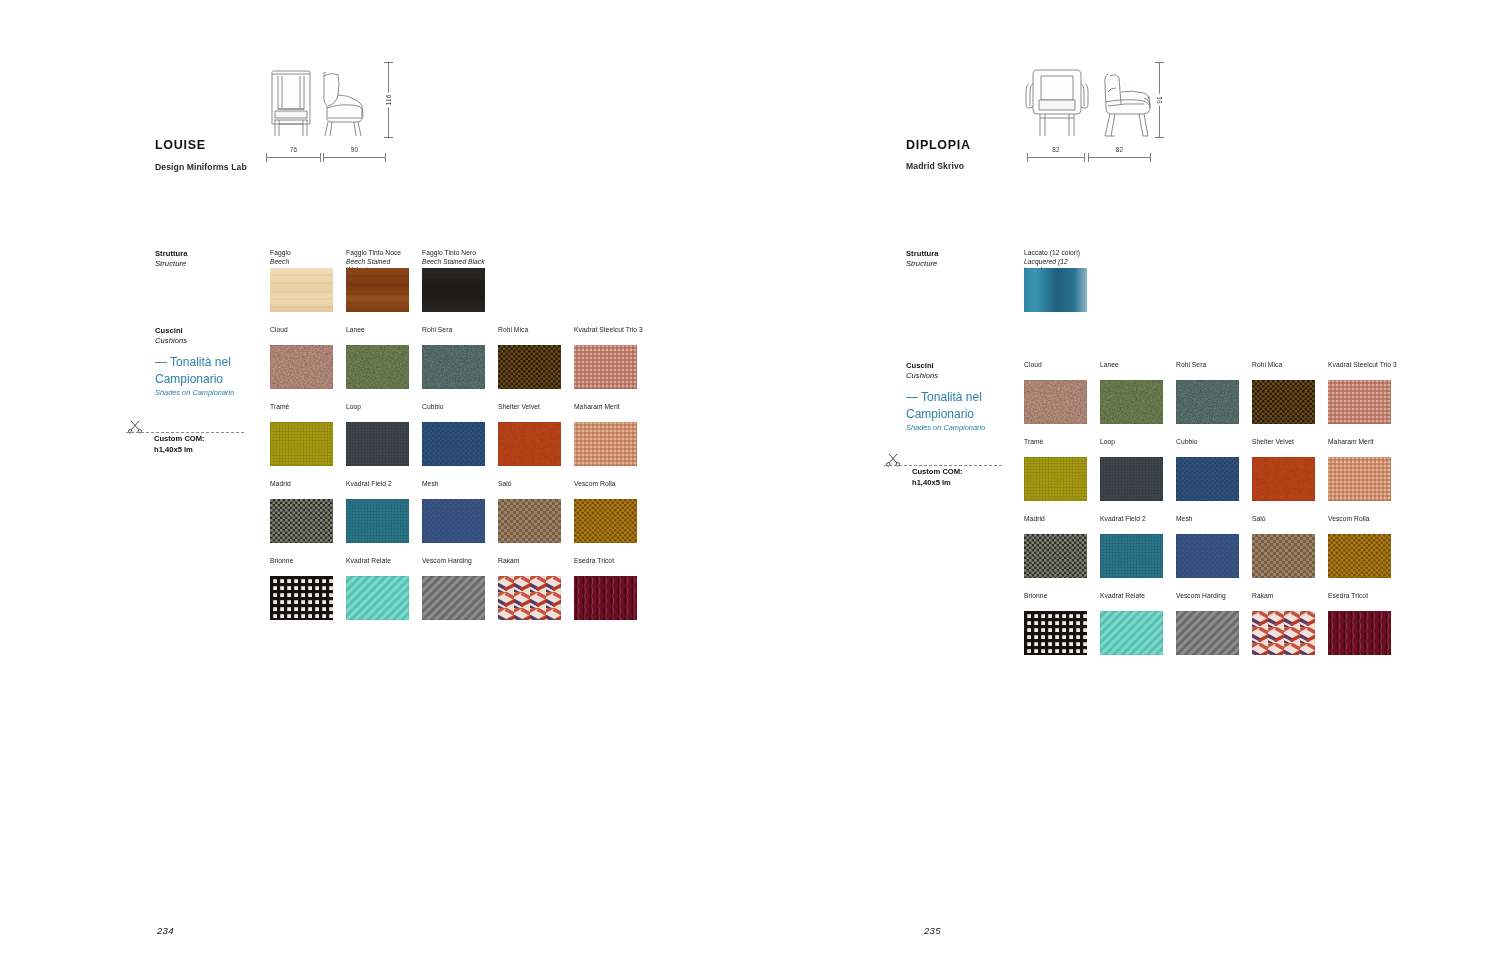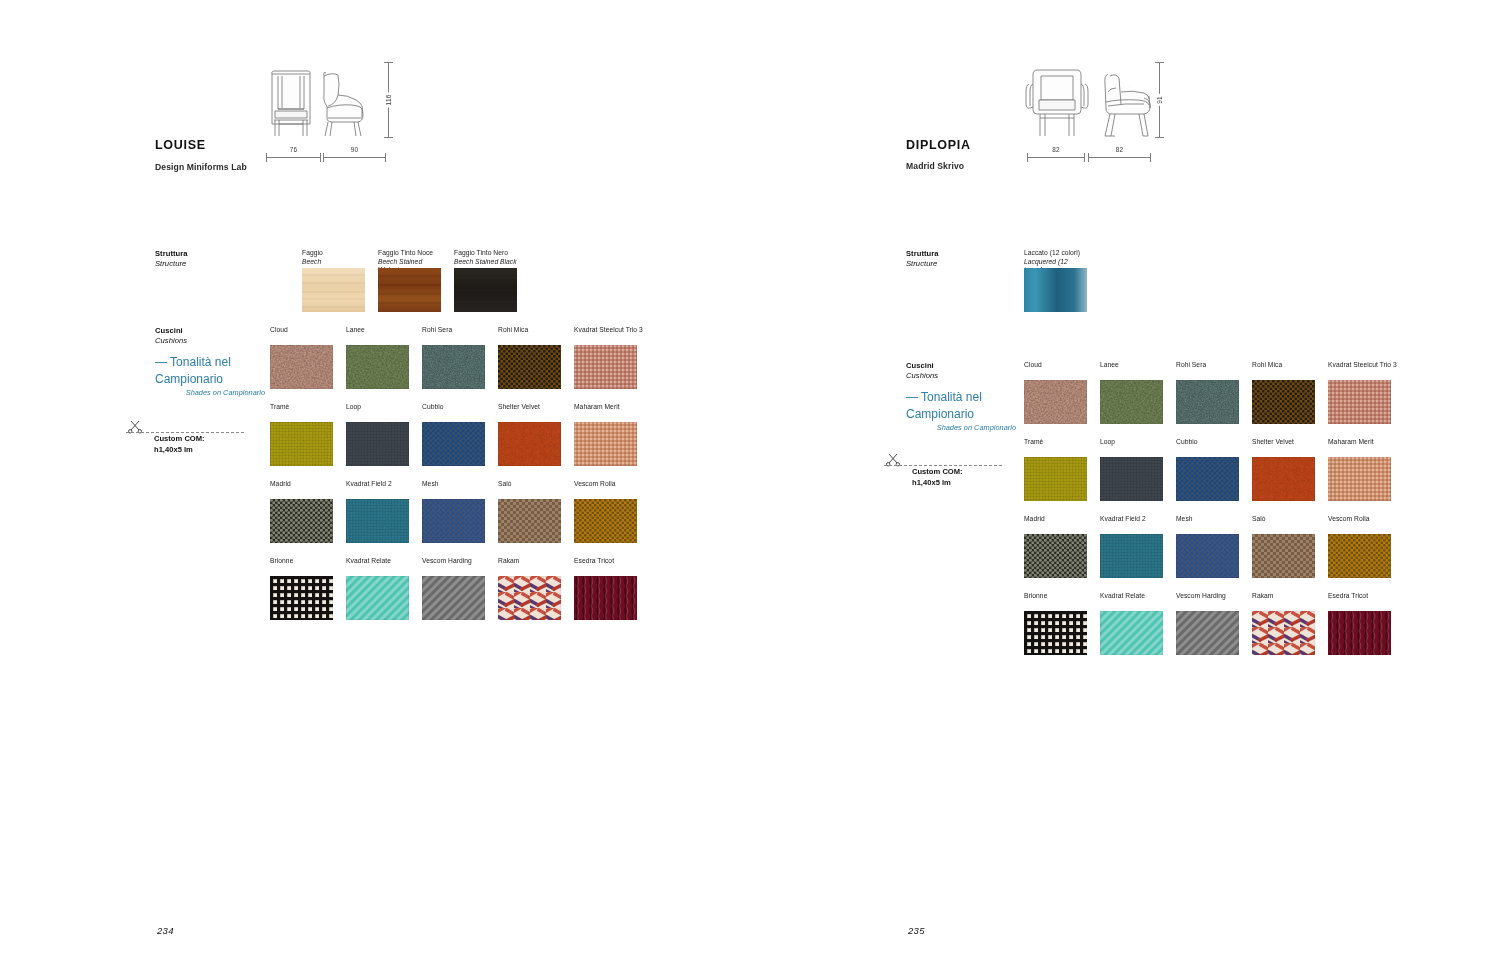--- a/index.html
+++ b/index.html
@@ -5,21 +5,21 @@
   html,body{margin:0;padding:0;}
   body{
     width:1511px;height:968px;
     background:#ffffff;
     font-family:"Liberation Sans","DejaVu Sans",sans-serif;
     color:#1a1a1a;
     overflow:hidden;
     position:relative;
   }
   .page{position:absolute;top:0;height:968px;width:755px;}
-  .page-left{left:0;padding-left:32px;}
+  .page-left{left:0;}
   .page-right{left:756px;}
 
   
   .prod-name{
     position:absolute;font-size:12.5px;font-weight:bold;letter-spacing:.7px;
     color:#111;
   }
   .prod-designer{
     position:absolute;font-size:8.6px;font-weight:700;color:#2b2b2b;
     letter-spacing:.1px;
@@ -47,21 +47,21 @@
     white-space:nowrap;
   }
 
   
   .sec-label{position:absolute;width:115px;}
   .sec-it{font-size:7.6px;font-weight:bold;color:#111;line-height:1.35;letter-spacing:.05px;}
   .sec-en{font-size:7.6px;font-style:italic;color:#111;line-height:1.35;letter-spacing:.05px;}
 
   .note{position:absolute;width:120px;}
   .note-it{font-size:12px;color:#2d7fa8;line-height:1.4;font-weight:500;}
-  .note-en{font-size:7.4px;color:#2d7fa8;line-height:1.4;font-style:italic;text-align:right;}
+  .note-en{font-size:7.4px;color:#2d7fa8;line-height:1.4;font-style:italic;}
 
   
   .com{position:absolute;}
   .com-dash{
     position:absolute;border-top:1px dashed #8a8a8a;height:0;
   }
   .com-scissors{position:absolute;}
   .com-txt{position:absolute;font-size:7.6px;font-weight:bold;color:#111;line-height:1.45;white-space:nowrap;}
 
   
@@ -720,14 +720,14 @@
       <div class="swcell" style="left: 304px; top: 231px;">
         <div class="swlab">Esedra Tricot</div>
         <svg class="sw" width="63" height="44">
             <rect width="63" height="44" fill="#6e0c22"></rect>
           <rect width="63" height="44" fill="url(#p-knit)"></rect>
             <rect width="63" height="44" fill="none" stroke="rgba(0,0,0,.10)" stroke-width="1"></rect>
           </svg>
       </div>
     </div>
 
-  <div class="pgnum" style="left:152px;">235</div>
+  <div class="pgnum" style="left:168px;">235</div>
 </div>
 
 </body></html>

